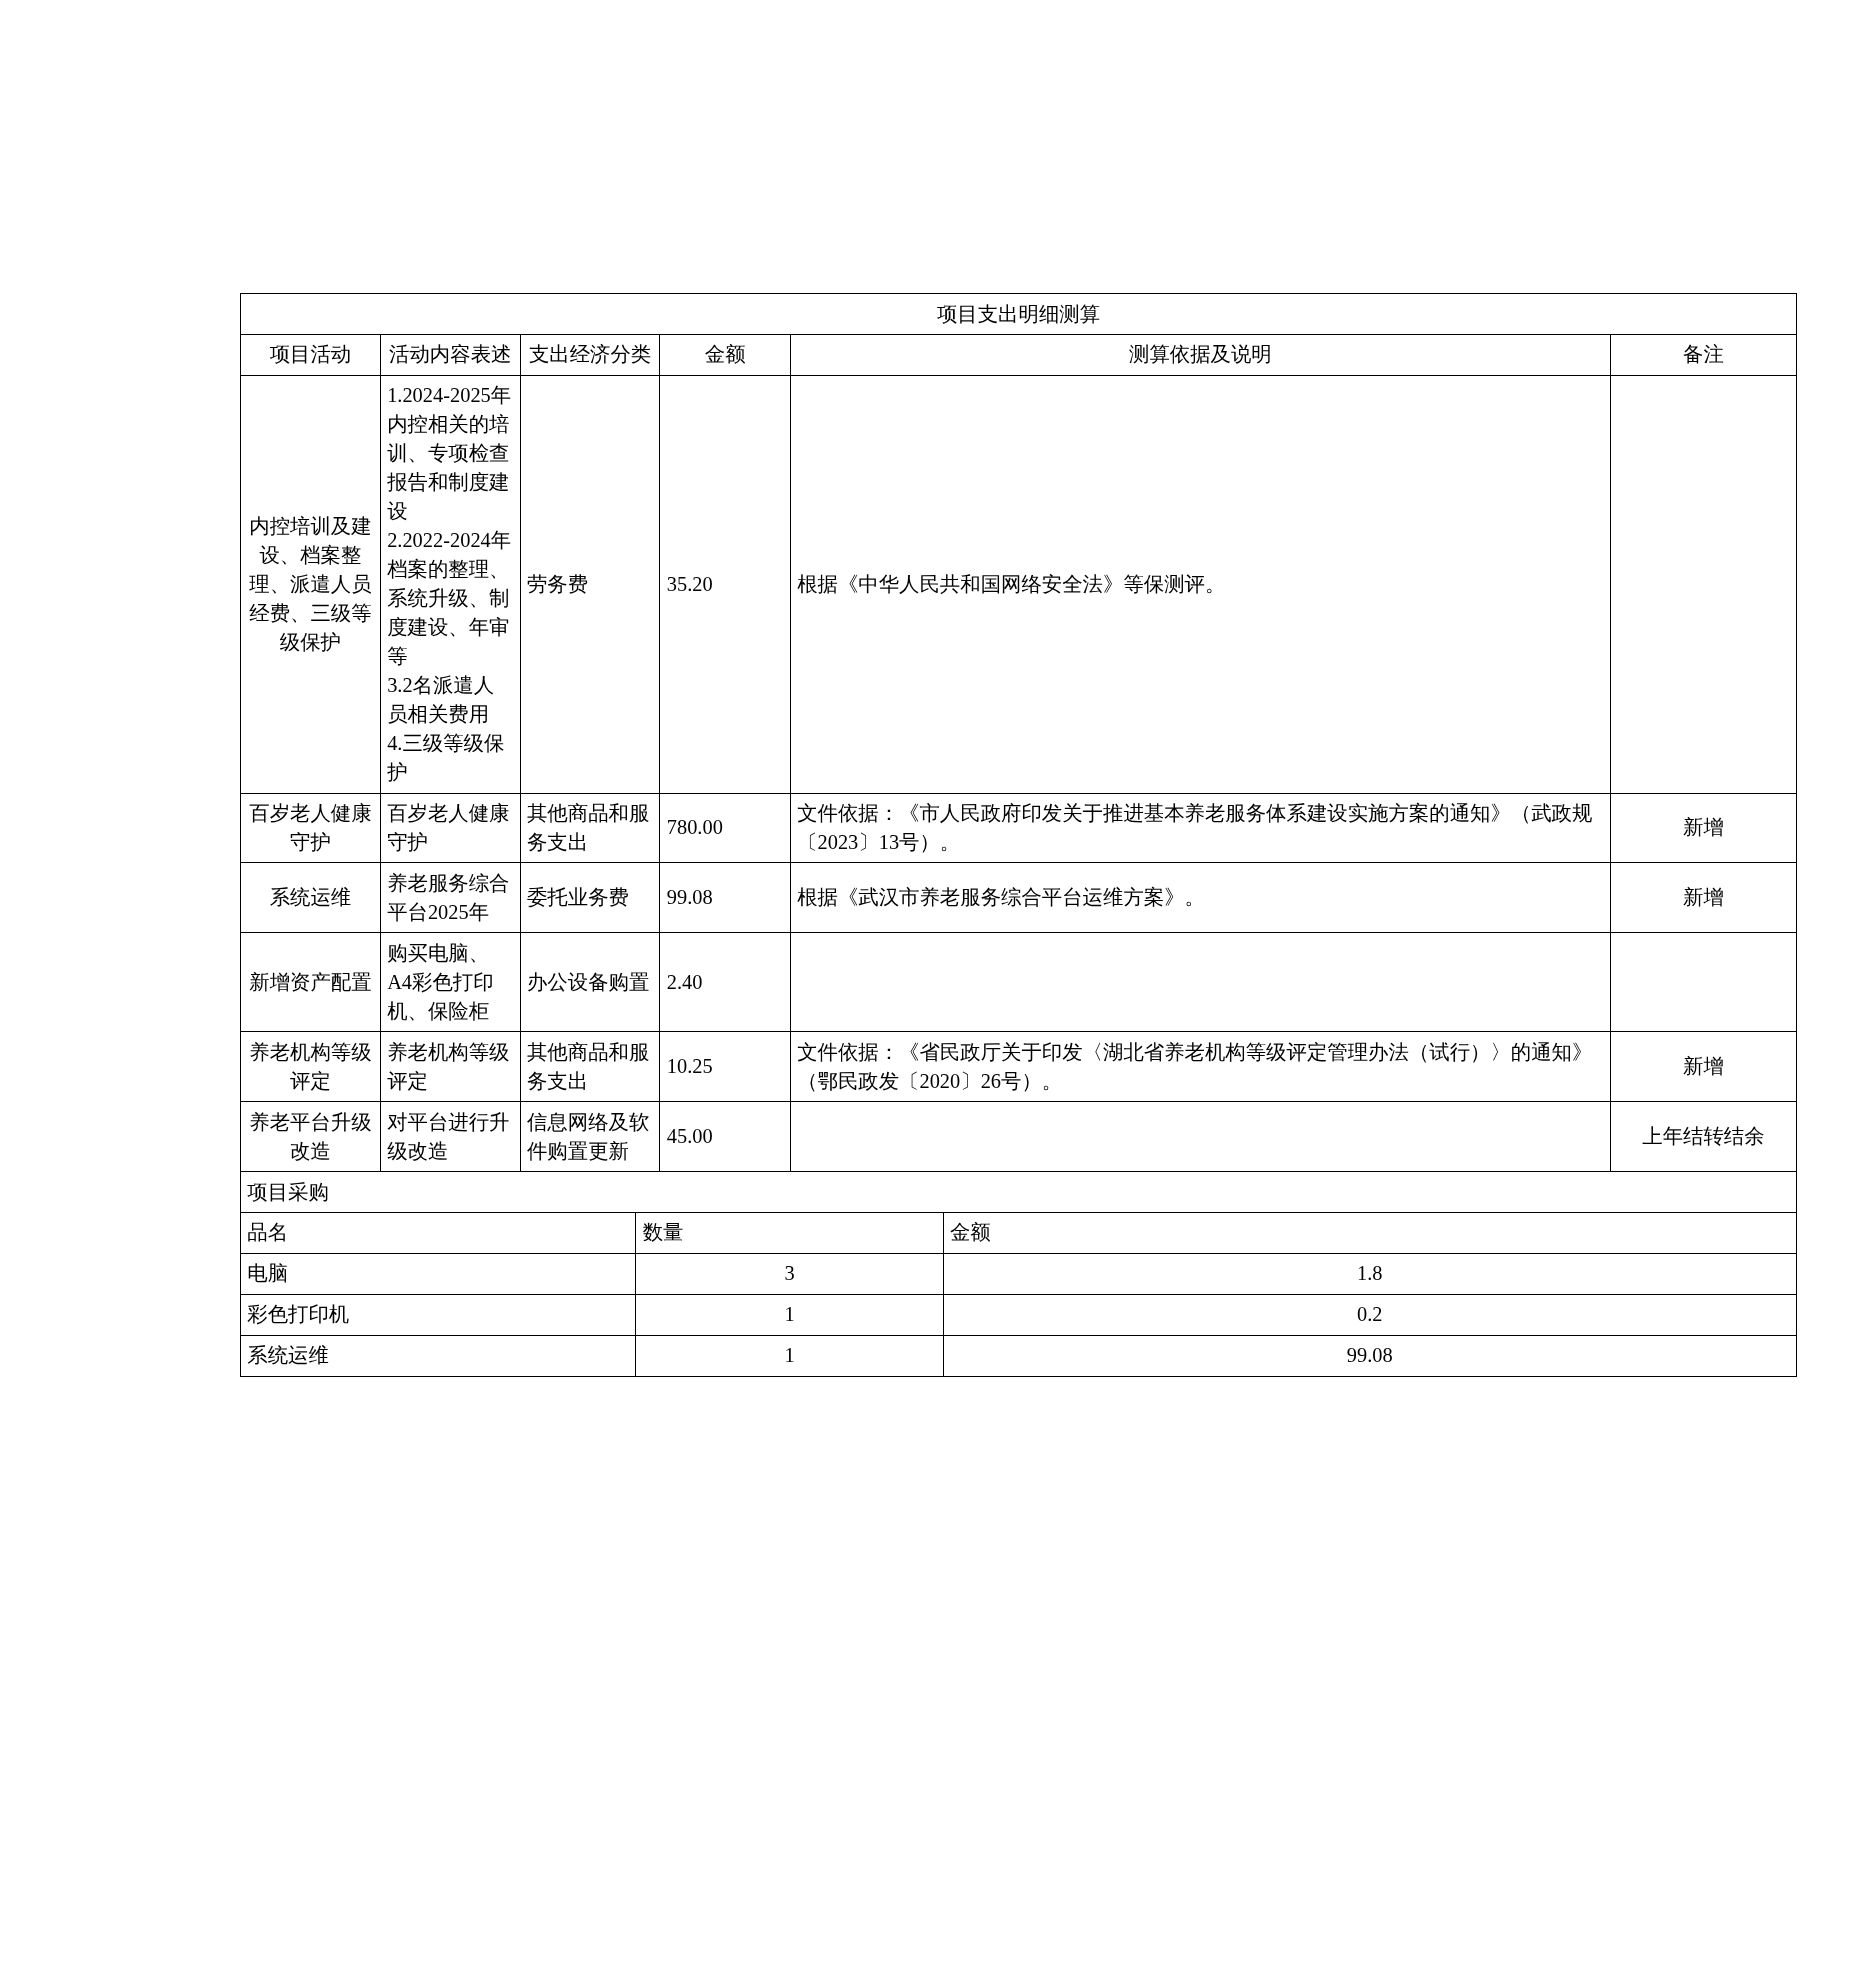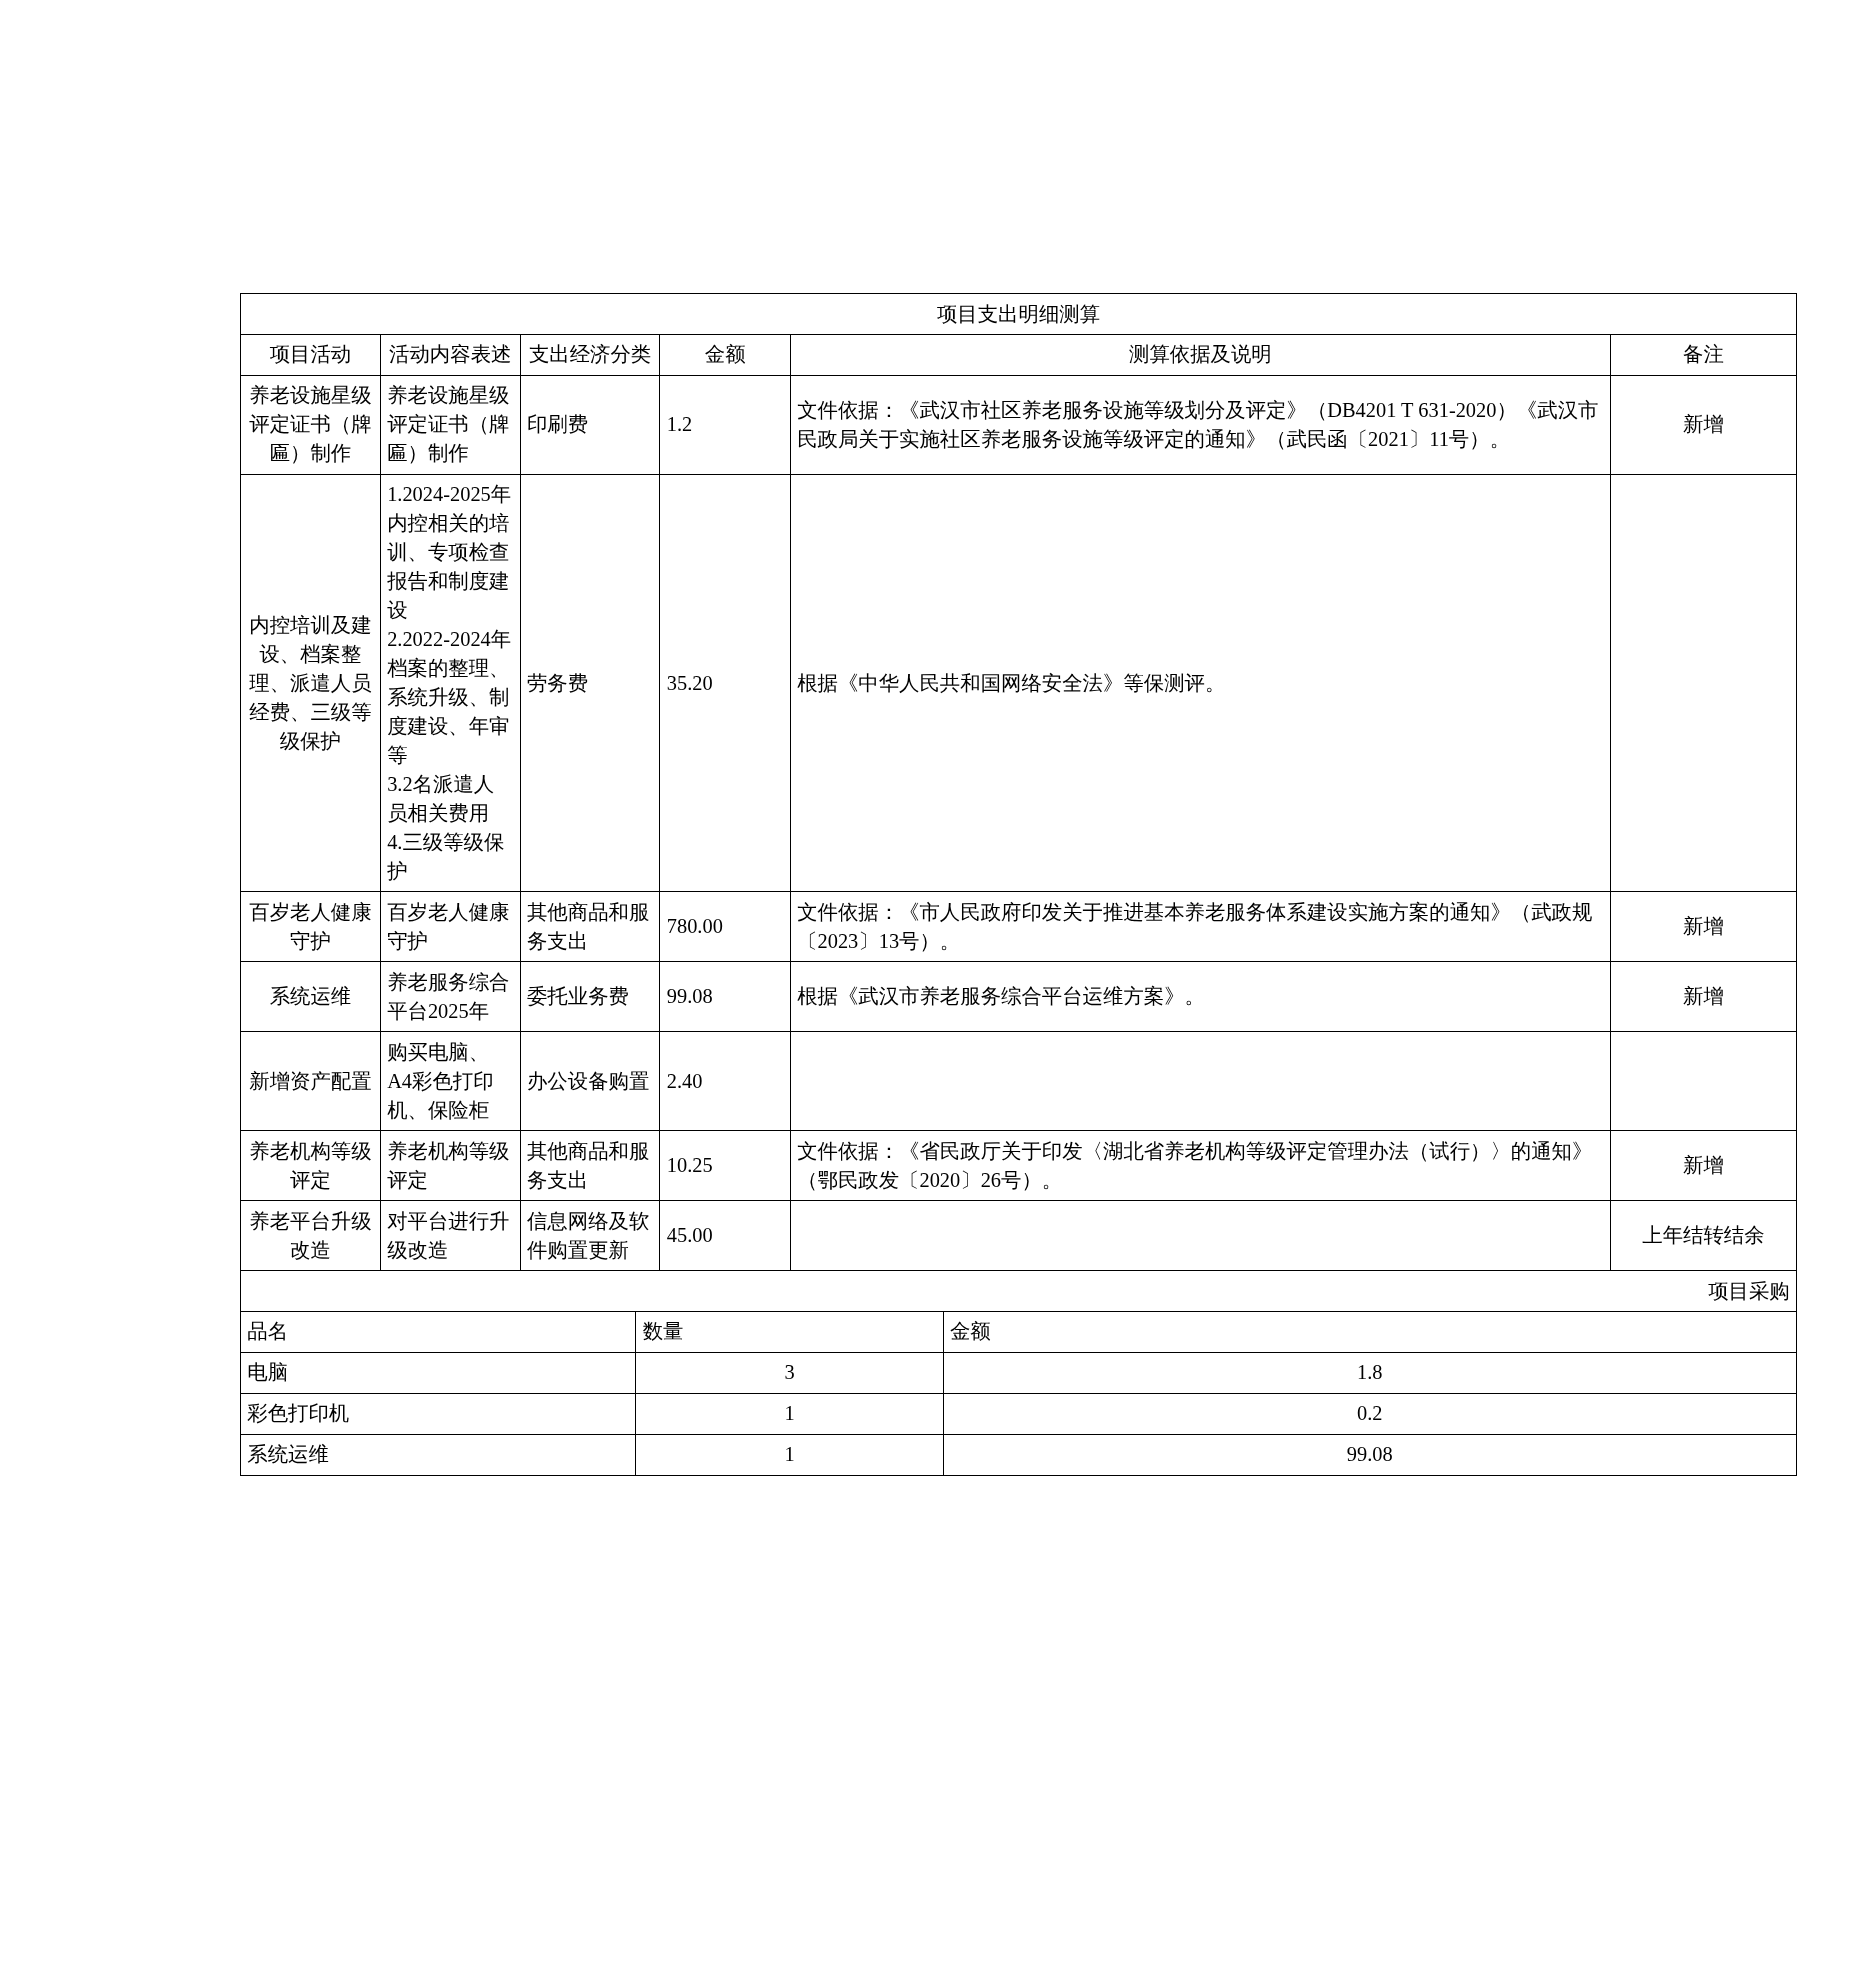--- a/index.html
+++ b/index.html
@@ -62,21 +62,21 @@
   td.activity { text-align: center; }
   td.content  { text-align: left; }
   td.econ     { text-align: left; }
   td.amount   { text-align: left; padding-left: 10.2px; }
   td.basis    { text-align: left; line-height: 1.48; }
   td.remark   { text-align: center; }
 
   td.compact { padding-top: 2.4px; padding-bottom: 2.4px; }
 
   .sec-title {
-    text-align: right;
+    text-align: left;
     font-size: 22px;
     padding: 15.7px 0;
   }
   .p-hdr {
     text-align: left;
     font-size: 21px;
     padding: 15.7px 0;
   }
   .p-name {
     text-align: left;
@@ -113,28 +113,20 @@
         </tr>
         <tr>
           <td class="hdr">项目活动</td>
           <td class="hdr">活动内容表述</td>
           <td class="hdr">支出经济分类</td>
           <td class="hdr">金额</td>
           <td class="hdr">测算依据及说明</td>
           <td class="hdr">备注</td>
         </tr>
 
-        <tr>
-          <td class="activity">养老设施星级评定证书（牌匾）制作</td>
-          <td class="content">养老设施星级评定证书（牌匾）制作</td>
-          <td class="econ">印刷费</td>
-          <td class="amount">1.2</td>
-          <td class="basis">文件依据：《武汉市社区养老服务设施等级划分及评定》（DB4201 T 631-2020）《武汉市民政局关于实施社区养老服务设施等级评定的通知》（武民函〔2021〕11号）。</td>
-          <td class="remark">新增</td>
-        </tr>
 
 
         <tr>
           <td class="activity">内控培训及建设、档案整理、派遣人员经费、三级等级保护</td>
           <td class="content nowrap-pre">1.2024-2025年内控相关的培训、专项检查报告和制度建设
 2.2022-2024年档案的整理、系统升级、制度建设、年审等
 3.2名派遣人员相关费用
 4.三级等级保护</td>
           <td class="econ">劳务费</td>
           <td class="amount">35.20</td>

